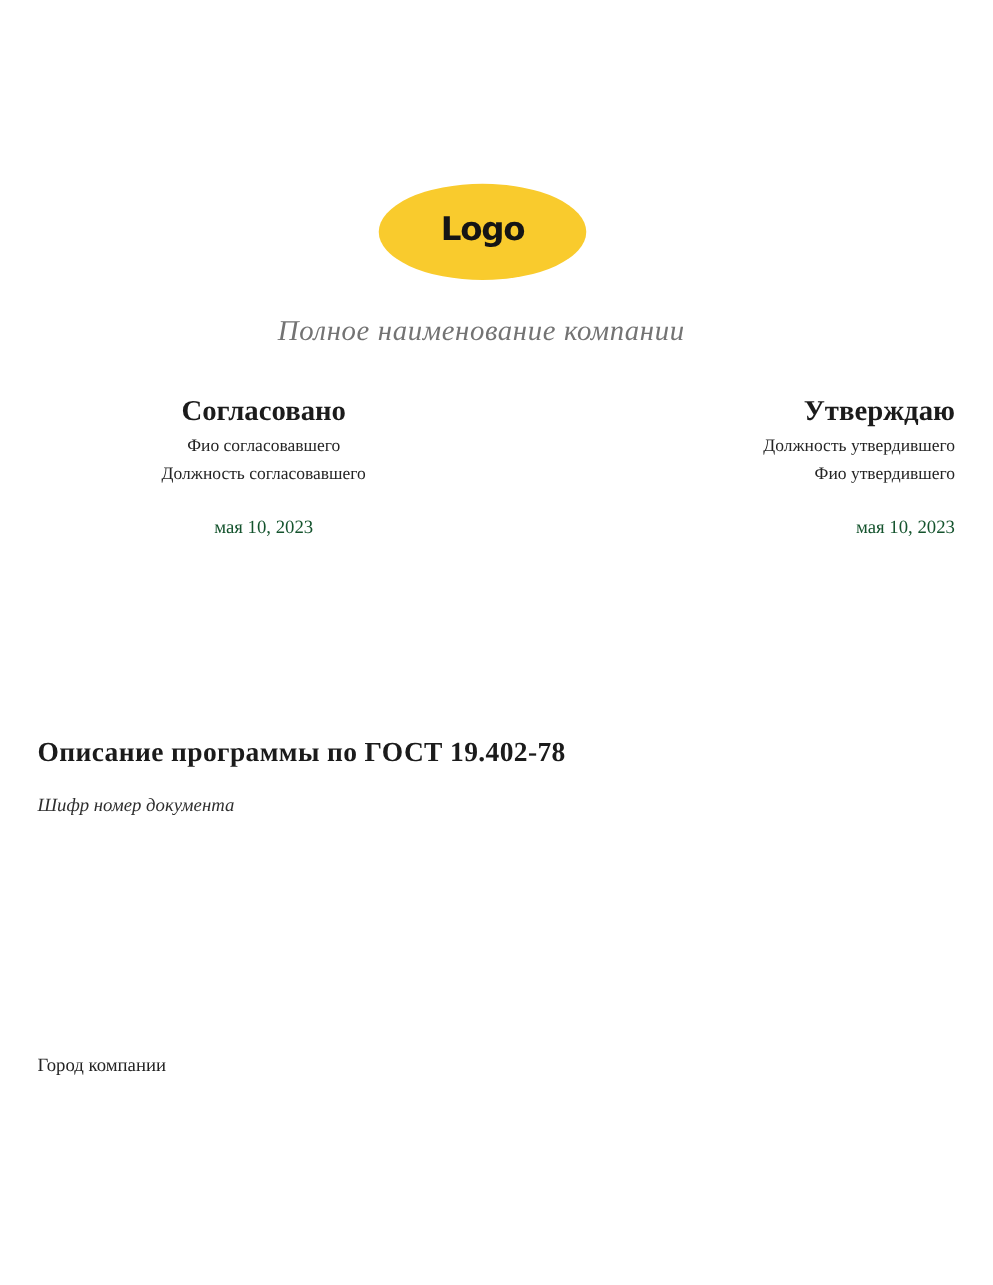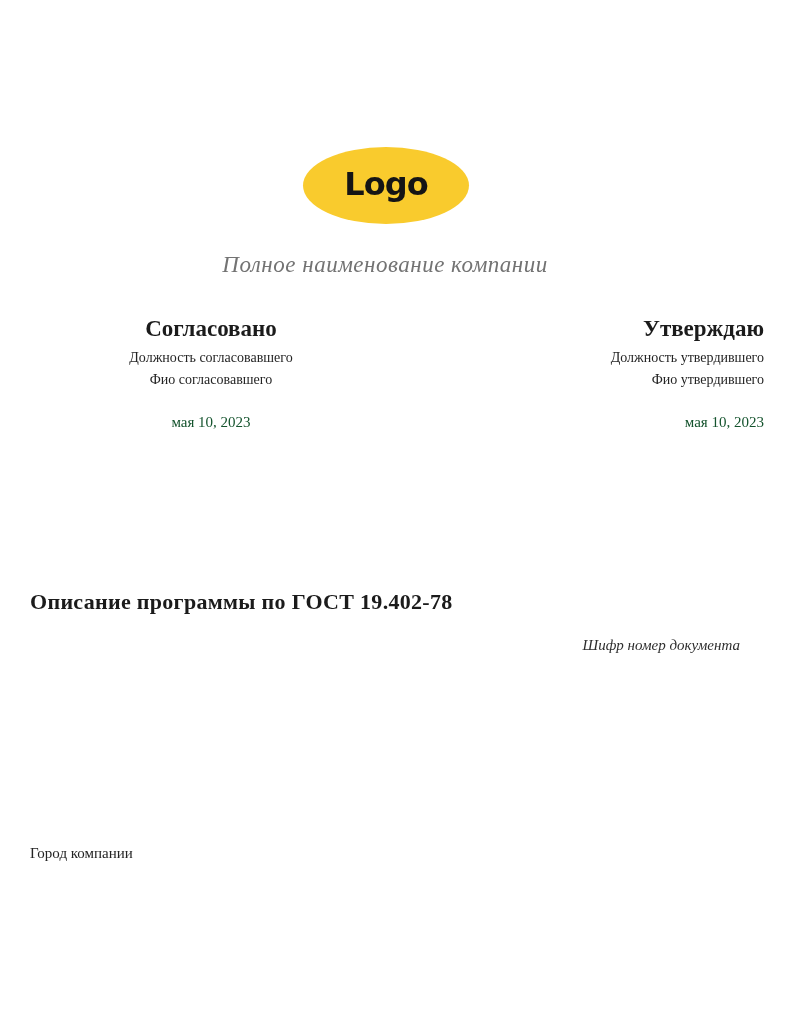--- a/index.html
+++ b/index.html
@@ -19,21 +19,21 @@
     width:166px;
     height:77px;
     border-radius:50%;
     display:flex;
     align-items:center;
     justify-content:center;
   }
   .logo-text {
     font-family:"DejaVu Sans", sans-serif;
     font-weight:800;
-    font-size:32px;
+    font-size:26px;
     letter-spacing:-1px;
     line-height:1;
     transform:translateY(-2px);
   }
   .company-name {
     position:absolute;
     top:252px;
     left:30px;
     right:54px;
     text-align:center;
@@ -71,21 +71,21 @@
     text-align:left;
     font-size:22px;
     font-weight:bold;
     letter-spacing:0.3px;
   }
   .doc-subtitle {
     position:absolute;
     top:637px;
     left:30px;
     right:54px;
-    text-align:right;
+    text-align:left;
     font-style:italic;
     font-size:15px;
     color:#2e2e2e;
   }
   .footer-city {
     position:absolute;
     top:845px;
     left:30px;
     right:54px;
     font-size:15px;
@@ -98,22 +98,22 @@
 <div class="page">
 
   <div class="logo-ellipse" style="background-color: rgb(249, 203, 45);">
     <span class="logo-text" style="color: rgb(21, 21, 21);">Logo</span>
   </div>
 
   <div class="company-name">Полное наименование компании</div>
 
   <div class="approval-block approval-left">
     <div class="approval-heading">Согласовано</div>
+    <div class="approval-line">Фио согласовавшего</div>
     <div class="approval-line">Должность согласовавшего</div>
-    <div class="approval-line">Фио согласовавшего</div>
     <div class="approval-date">мая 10, 2023</div>
   </div>
 
   <div class="approval-block approval-right">
     <div class="approval-heading">Утверждаю</div>
     <div class="approval-line">Должность утвердившего</div>
     <div class="approval-line">Фио утвердившего</div>
     <div class="approval-date">мая 10, 2023</div>
   </div>
 

